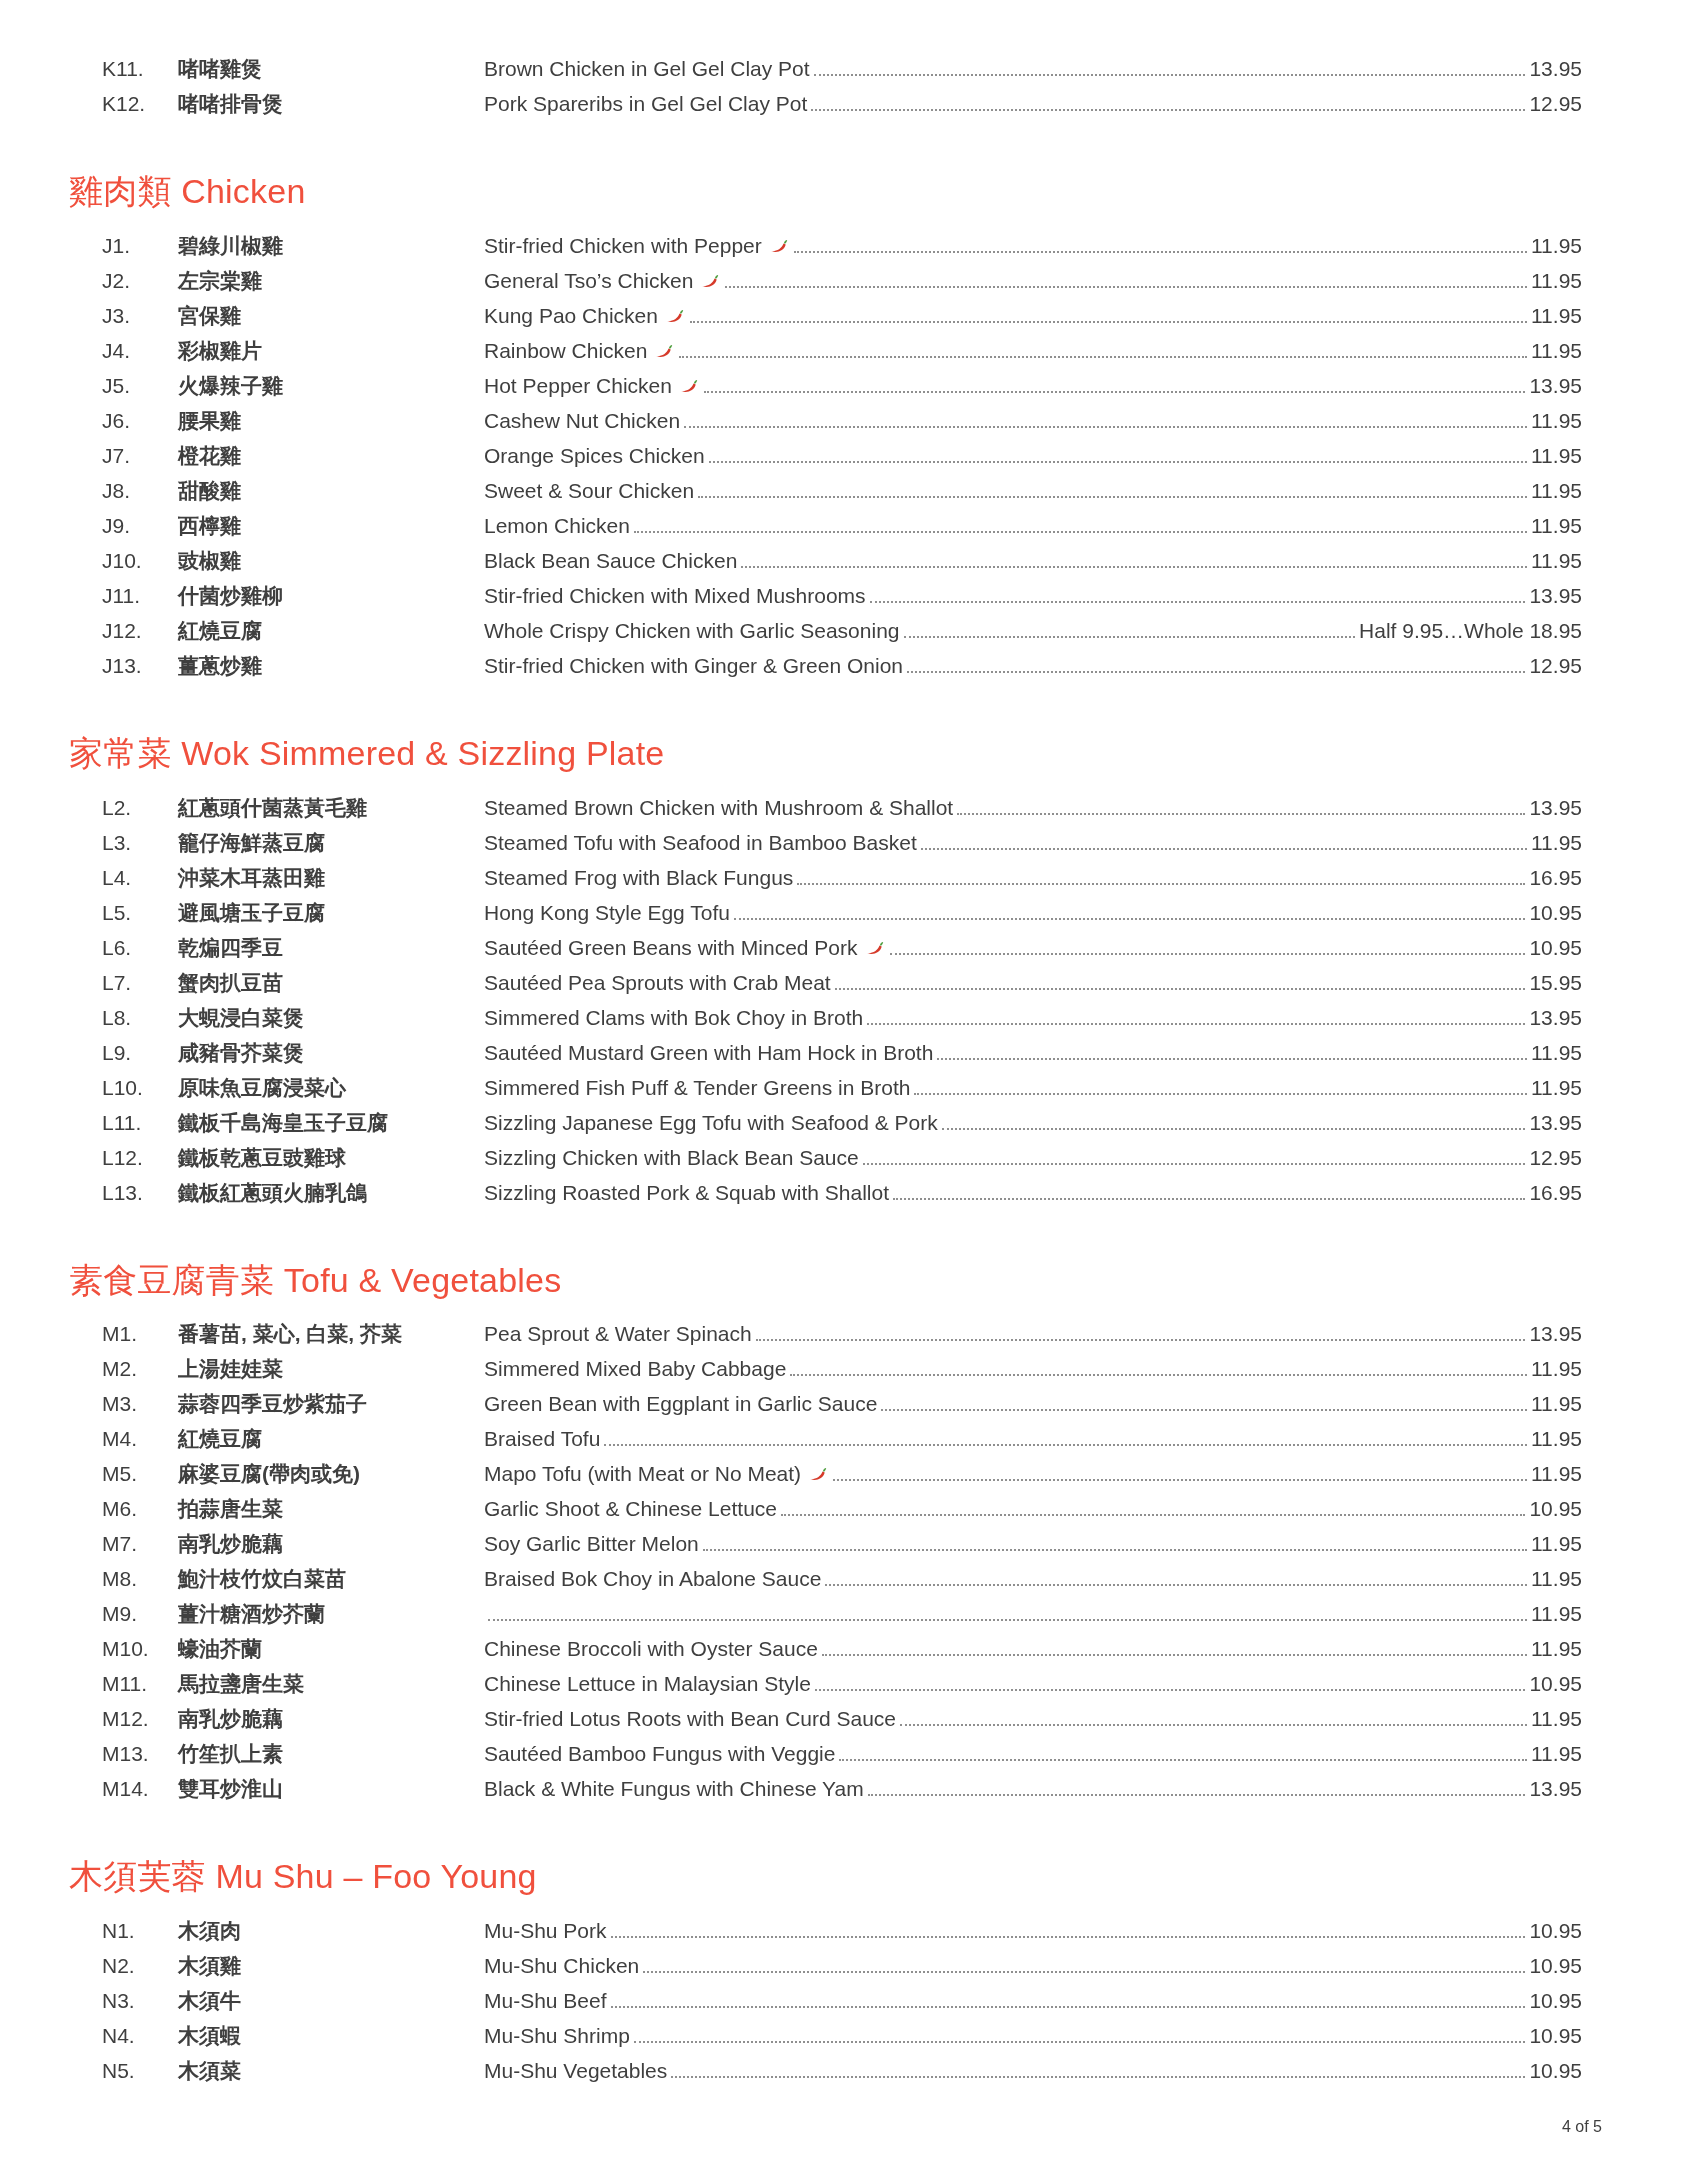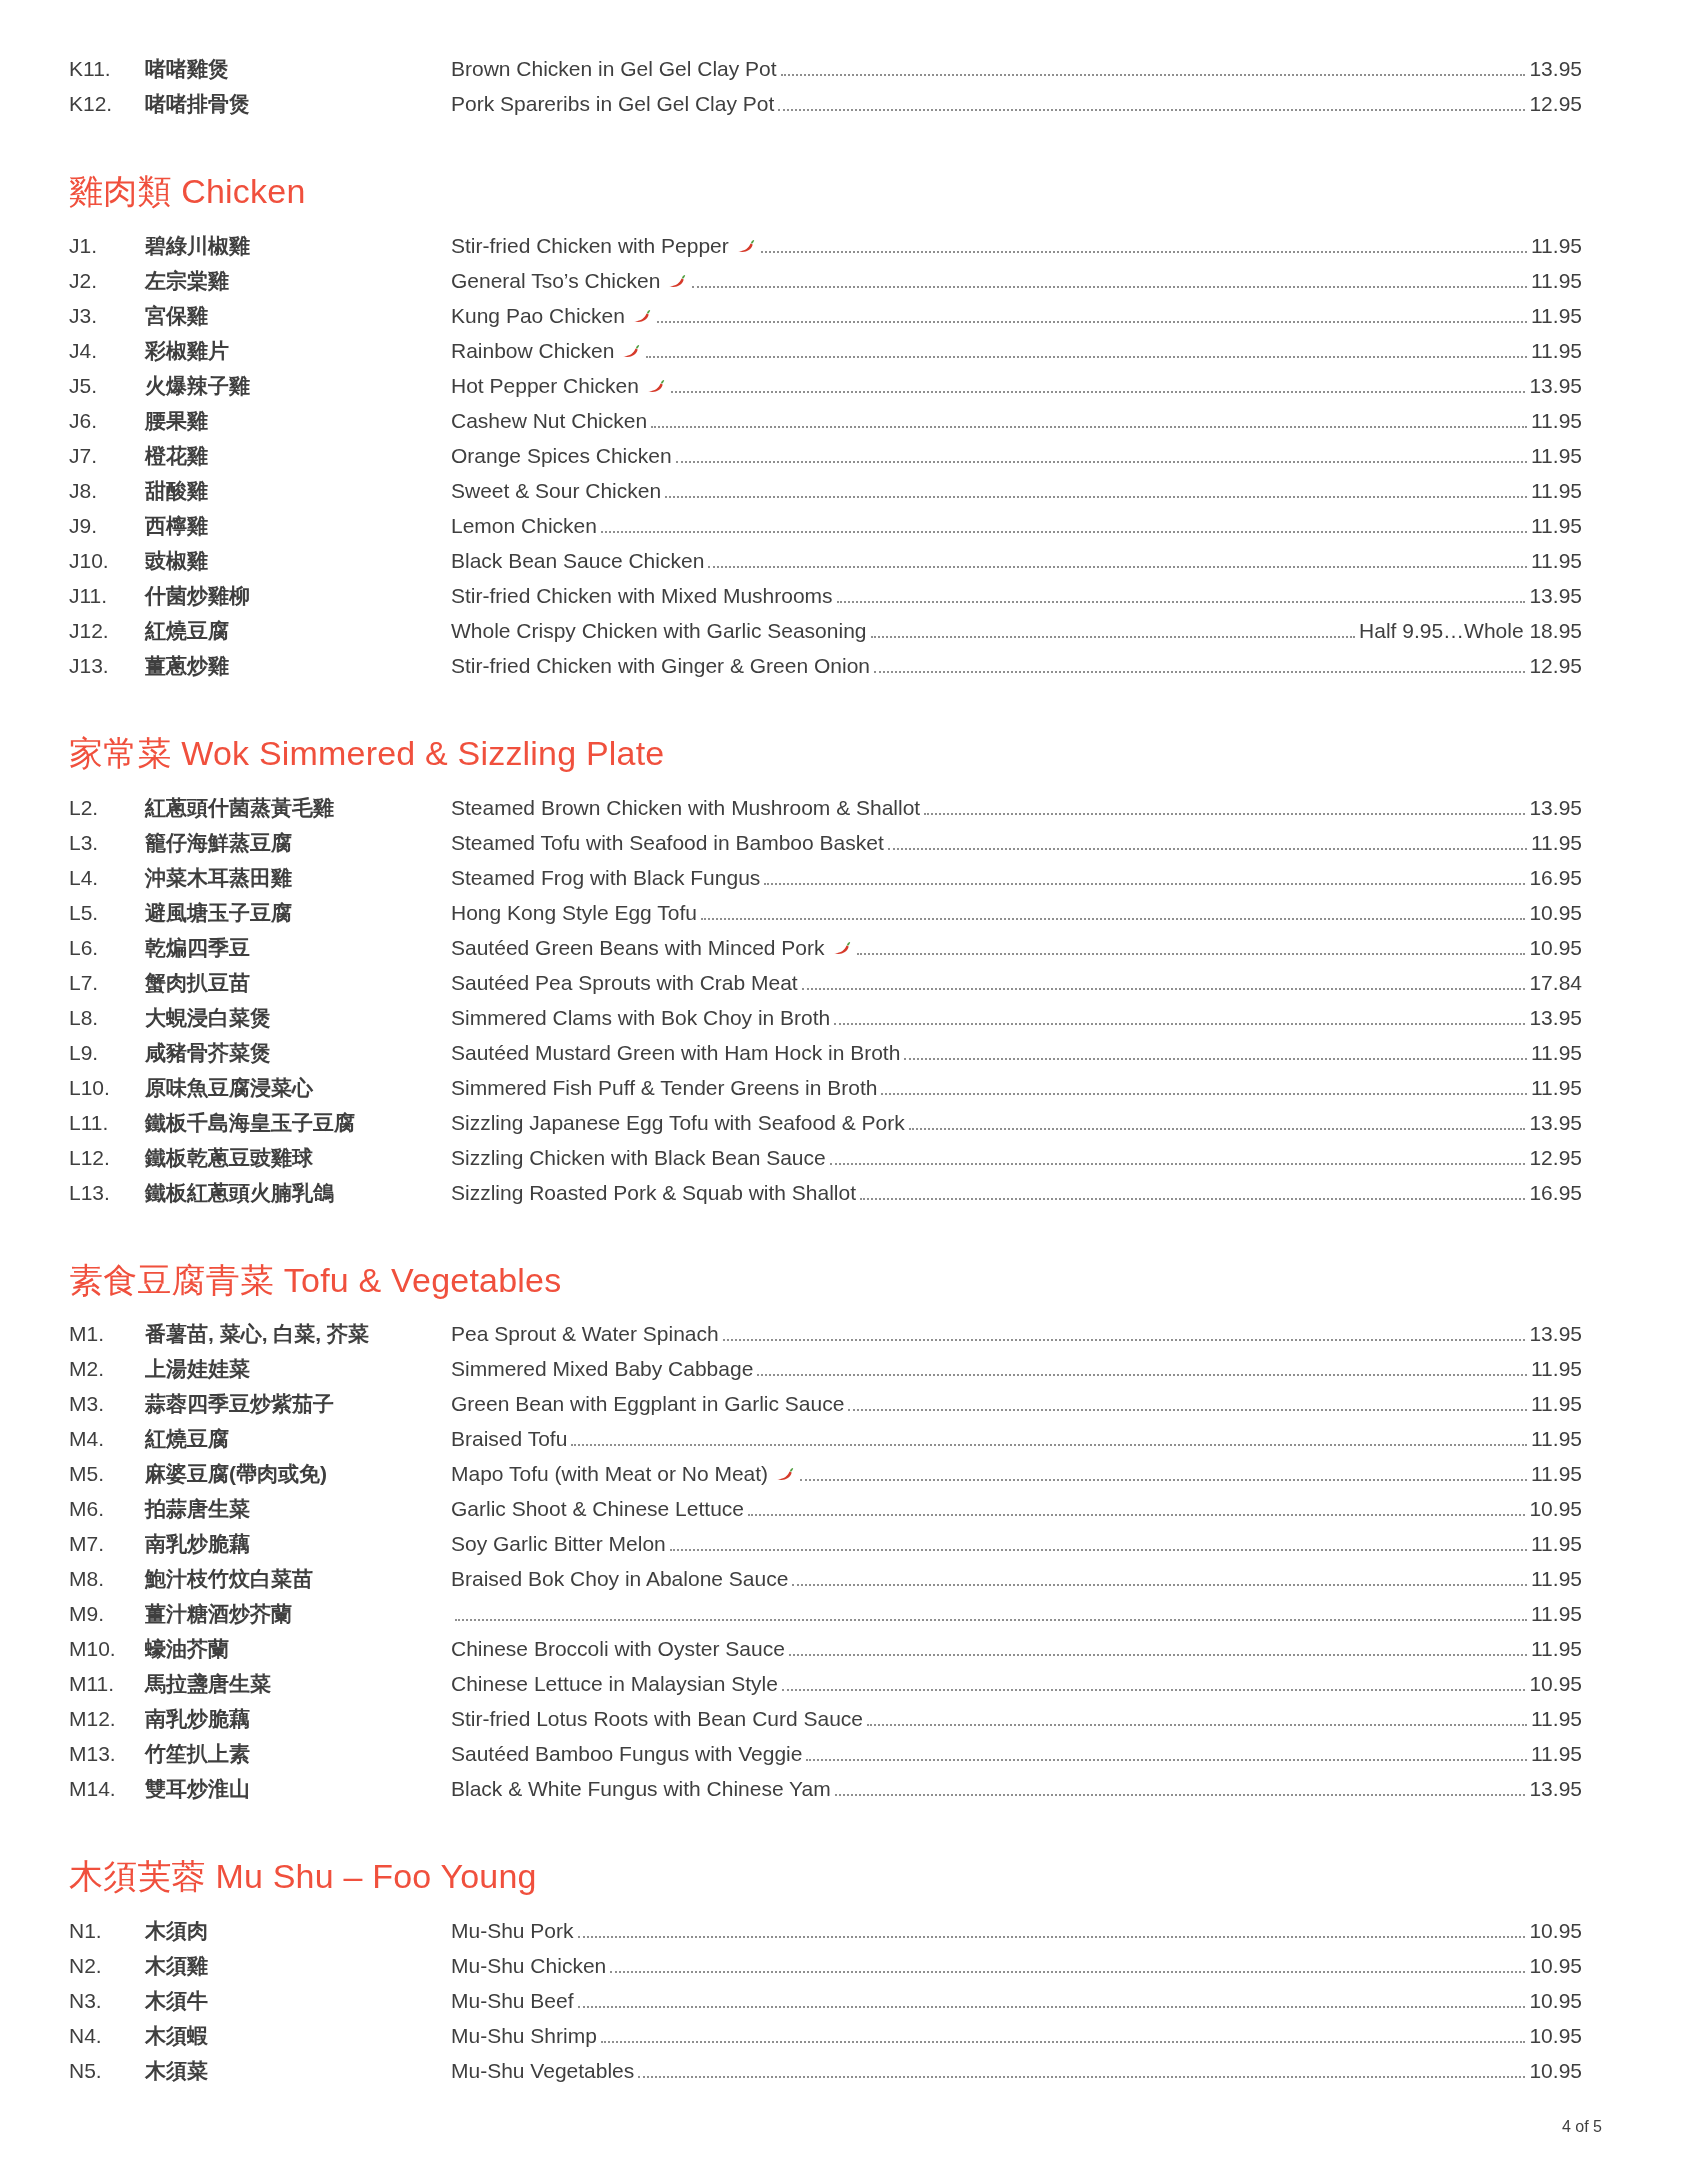--- a/index.html
+++ b/index.html
@@ -16,21 +16,21 @@
   .page{padding:51px 101px 0 69px;}
   .menu-section{margin:0;}
   .section-heading{
     color:var(--accent);font-size:34px;font-weight:400;
     margin:50px 0 16px 0;line-height:1.2;letter-spacing:0.2px;
   }
   .row{
     display:flex;align-items:baseline;line-height:35px;font-size:21px;
     white-space:nowrap;
   }
-  .code{flex:0 0 76px;}
+  .code{flex:0 0 76px;margin-left:33px;}
   .zh{flex:0 0 306px;font-weight:bold;}
   .en{}
   .chili{align-self:center;margin:0 2px 0 8px;display:inline-flex;}
   .leader{
     flex:1 1 auto;min-width:18px;border-bottom:2px dotted var(--leader);
     margin:0 4px;
   }
   .price{text-align:right;}
   .page-footer{
     position:absolute;right:81px;bottom:42px;font-size:16px;color:var(--text);
@@ -222,21 +222,21 @@
             </svg>
           </span>
           <span class="leader"></span>
           <span class="price">10.95</span>
         </div>
         <div class="row">
           <span class="code">L7.</span>
           <span class="zh">蟹肉扒豆苗</span>
           <span class="en">Sautéed Pea Sprouts with Crab Meat</span>
           <span class="leader"></span>
-          <span class="price">17.84</span>
+          <span class="price">15.95</span>
         </div>
         <div class="row">
           <span class="code">L8.</span>
           <span class="zh">大蜆浸白菜煲</span>
           <span class="en">Simmered Clams with Bok Choy in Broth</span>
           <span class="leader"></span>
           <span class="price">13.95</span>
         </div>
         <div class="row">
           <span class="code">L9.</span>

